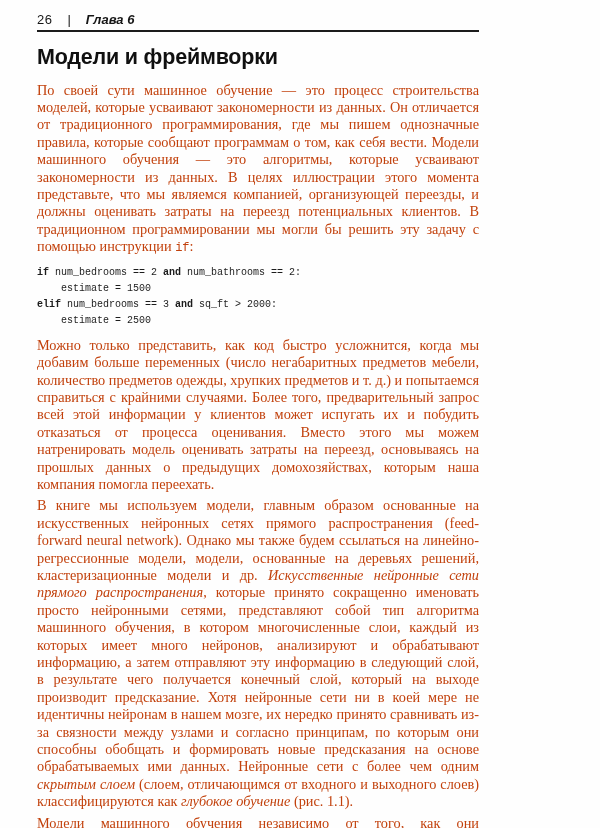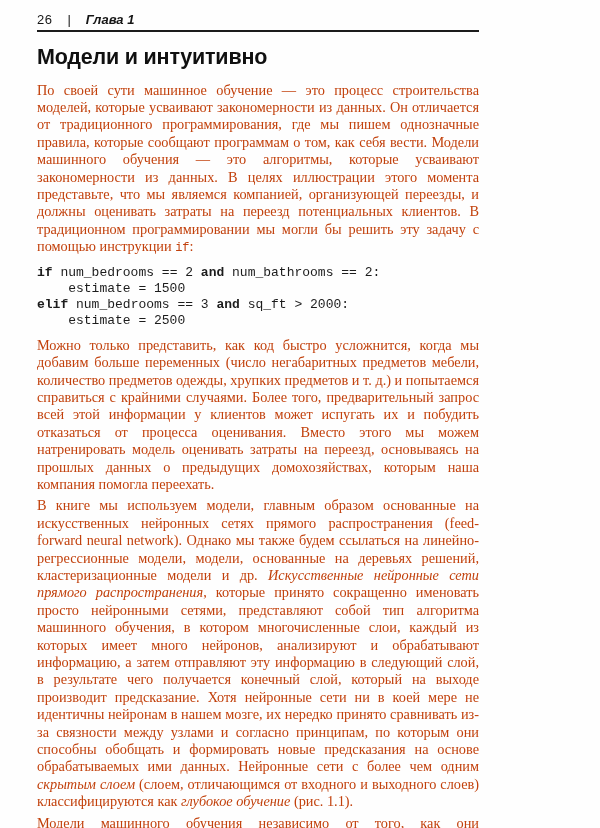--- a/index.html
+++ b/index.html
@@ -47,42 +47,42 @@
   }
   .seg-normal { }
   .seg-italic { font-style: italic; }
   .seg-bold   { font-weight: 700; }
   .seg-code   {
     font-family: "Liberation Mono", "DejaVu Sans Mono", monospace;
     font-size: 12px;
   }
   pre.code {
     font-family: "Liberation Mono", "DejaVu Sans Mono", monospace;
-    font-size: 13px;
+    font-size: 10px;
     line-height: 16px;
     color: #1c1c1c;
     margin: 7px 0 8px 0;
     white-space: pre;
   }
   pre.code .code-line { min-height: 16px; }
 </style>
 </head>
 <body>
 
 <div class="page">
 
   <header class="running-head">
     <span class="page-num">26</span>
     <span class="head-sep">|</span>
-    <span class="chapter">Глава 1</span>
+    <span class="chapter">Глава 6</span>
   </header>
 
   <div class="head-rule"></div>
 
-  <h1 class="section-title">Модели и интуитивно</h1>
+  <h1 class="section-title">Модели и фреймворки</h1>
 
   <p class="body"><span class="seg-normal">По своей сути машинное обучение — это процесс строительства моделей, которые усваивают закономерности из данных. Он отличается от традиционного программирования, где мы пишем однозначные правила, которые сообщают программам о том, как себя вести. Модели машинного обучения — это алгоритмы, которые усваивают закономерности из данных. В целях иллюстрации этого момента представьте, что мы являемся компанией, организующей переезды, и должны оценивать затраты на переезд потенциальных клиентов. В традиционном программировании мы могли бы решить эту задачу с помощью инструкции </span><span class="seg-code">if</span><span class="seg-normal">:</span></p>
 
   <pre class="code"><div class="code-line"><span class="seg-bold">if</span><span class="seg-normal"> num_bedrooms == 2 </span><span class="seg-bold">and</span><span class="seg-normal"> num_bathrooms == 2:</span></div><div class="code-line"><span class="seg-normal">    estimate = 1500</span></div><div class="code-line"><span class="seg-bold">elif</span><span class="seg-normal"> num_bedrooms == 3 </span><span class="seg-bold">and</span><span class="seg-normal"> sq_ft &gt; 2000:</span></div><div class="code-line"><span class="seg-normal">    estimate = 2500</span></div></pre>
 
   <p class="body"><span class="seg-normal">Можно только представить, как код быстро усложнится, когда мы добавим больше переменных (число негабаритных предметов мебели, количество предметов одежды, хрупких предметов и т. д.) и попытаемся справиться с крайними случаями. Более того, предварительный запрос всей этой информации у клиентов может испугать их и побудить отказаться от процесса оценивания. Вместо этого мы можем натренировать модель оценивать затраты на переезд, основываясь на прошлых данных о предыдущих домохозяйствах, которым наша компания помогла переехать.</span></p>
 
   <p class="body"><span class="seg-normal">В книге мы используем модели, главным образом основанные на искусственных нейронных сетях прямого распространения (feed-forward neural network). Однако мы также будем ссылаться на линейно-регрессионные модели, модели, основанные на деревьях решений, кластеризационные модели и др. </span><span class="seg-italic">Искусственные нейронные сети прямого распространения</span><span class="seg-normal">, которые принято сокращенно именовать просто нейронными сетями, представляют собой тип алгоритма машинного обучения, в котором многочисленные слои, каждый из которых имеет много нейронов, анализируют и обрабатывают информацию, а затем отправляют эту информацию в следующий слой, в результате чего получается конечный слой, который на выходе производит предсказание. Хотя нейронные сети ни в коей мере не идентичны нейронам в нашем мозге, их нередко принято сравнивать из-за связности между узлами и согласно принципам, по которым они способны обобщать и формировать новые предсказания на основе обрабатываемых ими данных. Нейронные сети с более чем одним </span><span class="seg-italic">скрытым слоем</span><span class="seg-normal"> (слоем, отличающимся от входного и выходного слоев) классифицируются как </span><span class="seg-italic">глубокое обучение</span><span class="seg-normal"> (рис. 1.1).</span></p>
 
   <p class="body"><span class="seg-normal">Модели машинного обучения независимо от того, как они изображаются визуально, являются математическими функциями и поэтому могут быть реализованы с нуля с помощью численного программно-информационого пакета. Однако инженеры ML, как правило, используют один из нескольких специализированных фреймворков с открытым исходным кодом, которые предоставляют для создания моделей интуитивно понятные API. В большинстве наших примеров будет использоваться TensorFlow — фреймворк машинного обучения с открытым исходным ко-</span></p>

